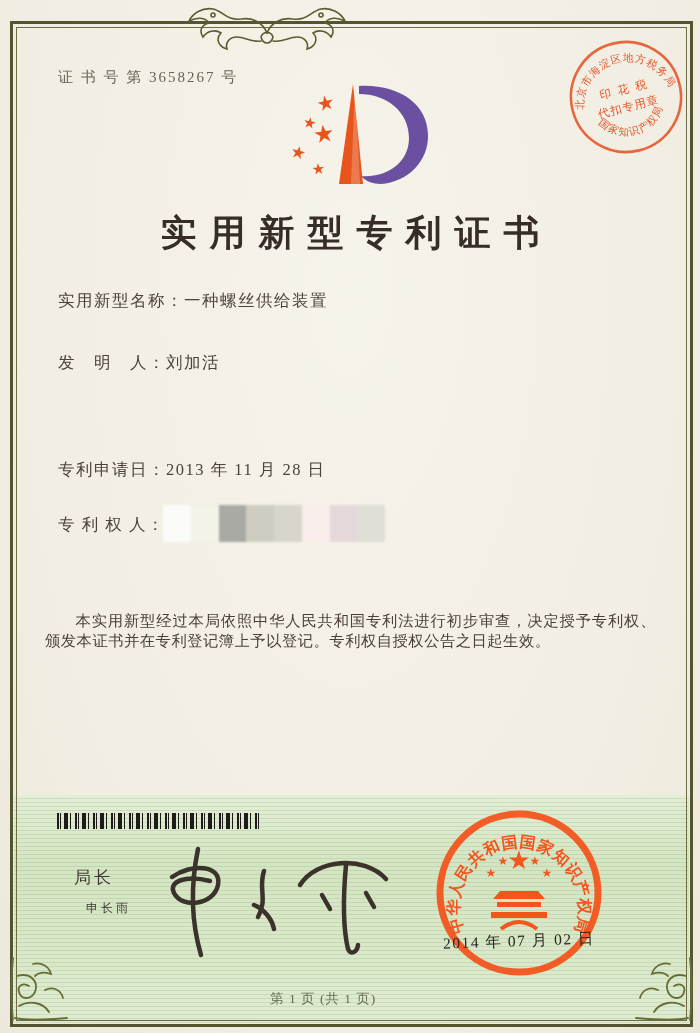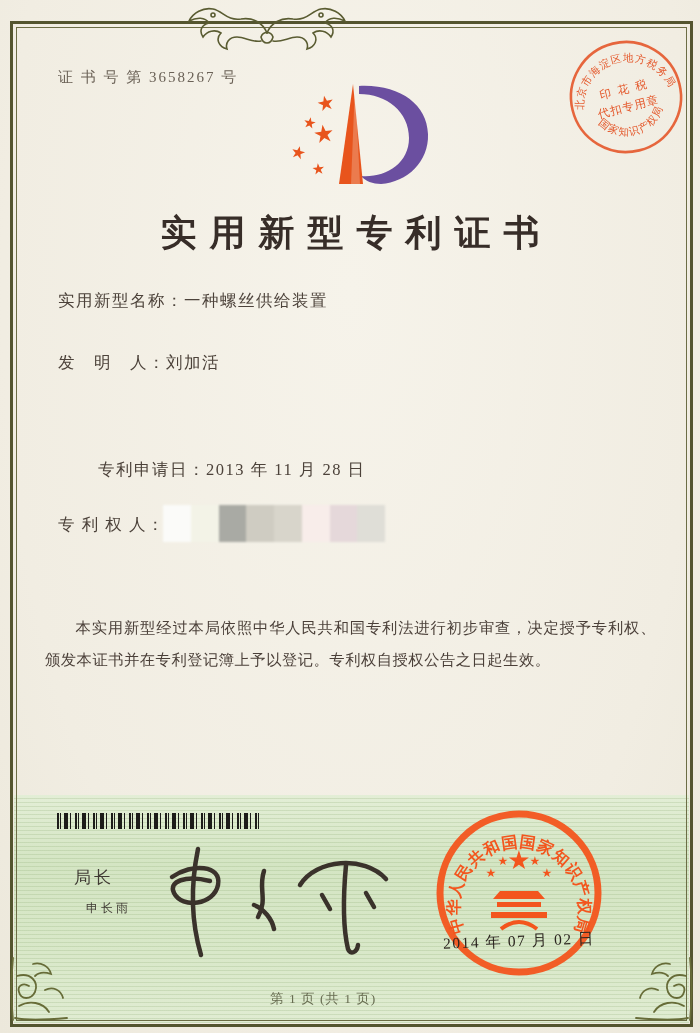--- a/index.html
+++ b/index.html
@@ -14,24 +14,24 @@
   
   .green-band{
     position:absolute;left:14px;right:11px;top:795px;bottom:10px;
     background:
       repeating-linear-gradient(0deg, rgba(124,158,96,0.20) 0 1px, rgba(0,0,0,0) 1px 4px),
       linear-gradient(180deg,#e3eed6 0%,#d4e5c3 30%,#d9e8c9 70%,#e0ecd2 100%);
   }
   .cert-number{position:absolute;left:58px;top:68px;font-size:15px;color:#6b6257;letter-spacing:2px;}
   .title{position:absolute;left:0;top:185px;width:100%;text-align:center;font-size:36px;font-weight:bold;color:#372d28;letter-spacing:13px;text-indent:13px;margin-top:24px;}
   .field{position:absolute;left:58px;font-size:16.5px;color:#4c423a;letter-spacing:1.5px;white-space:nowrap;}
-  .f0{top:290px;} .f1{top:352px;} .f2{top:404px;} .f3{top:459px;margin-left:40px;} .f4{top:514px;} .f5{top:566px;}
+  .f0{top:290px;} .f1{top:352px;} .f2{top:404px;} .f3{top:459px;} .f4{top:514px;} .f5{top:566px;}
   .redacted{position:absolute;left:163px;top:505px;width:222px;height:37px;display:flex;filter:blur(1.2px);}
   .redacted div{flex:1 0 auto;height:100%;}
-  .paras{position:absolute;left:45px;right:44px;top:612px;font-size:15.3px;line-height:32px;color:#4a3f38;text-align:justify;}
+  .paras{position:absolute;left:45px;right:44px;top:612px;font-size:15.3px;line-height:20px;color:#4a3f38;text-align:justify;font-family:Liberation Mono, monospace;}
   .paras p{margin:0 0 6px;text-indent:2em;letter-spacing:0.5px;}
   .barcode{
     position:absolute;left:57px;top:813px;width:205px;height:16px;
     background:
       repeating-linear-gradient(90deg,#1d1c1a 0 2px,rgba(0,0,0,0) 2px 3px,#1d1c1a 3px 4px,rgba(0,0,0,0) 4px 7px,#1d1c1a 7px 11px,rgba(0,0,0,0) 11px 13px,#1d1c1a 13px 14px,rgba(0,0,0,0) 14px 18px);
   }
   .director-role{position:absolute;left:74px;top:866px;font-size:17px;color:#3f3a33;letter-spacing:3px;}
   .director-name{position:absolute;left:86px;top:900px;font-size:12px;color:#3f3a33;letter-spacing:3px;}
   .signature{position:absolute;left:158px;top:843px;}
   .seal{position:absolute;left:433px;top:807px;width:172px;height:172px;}

